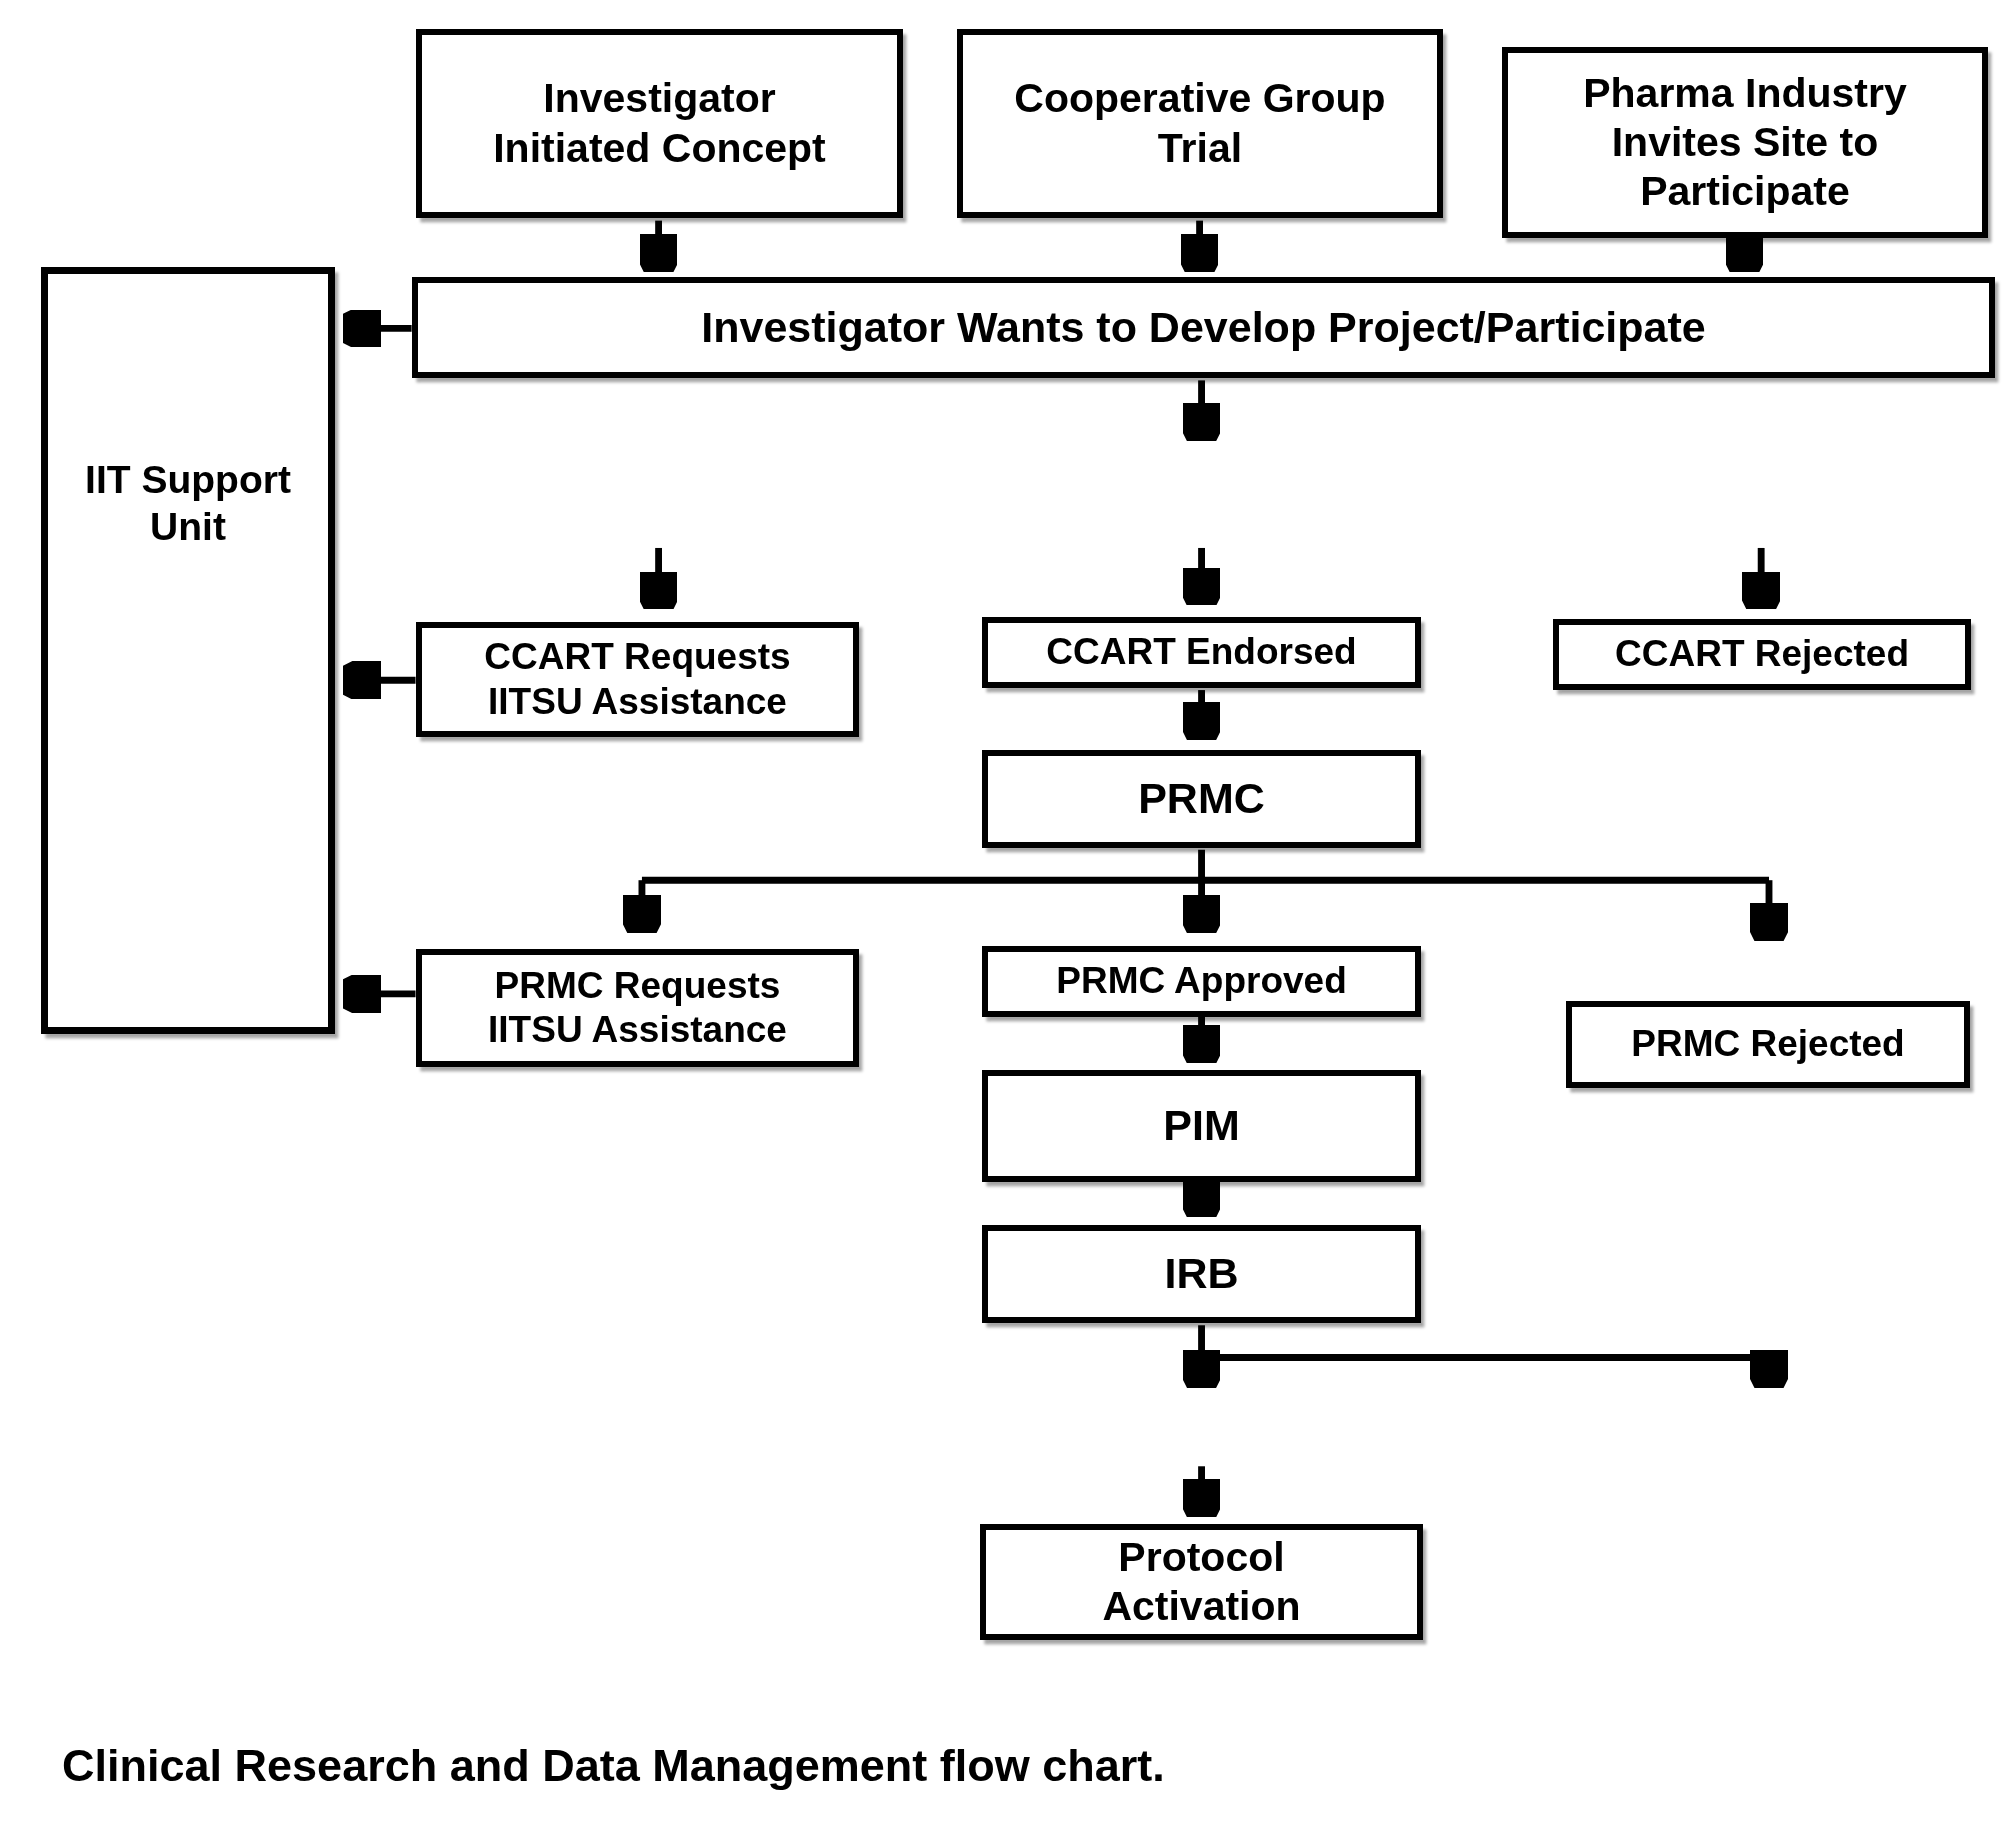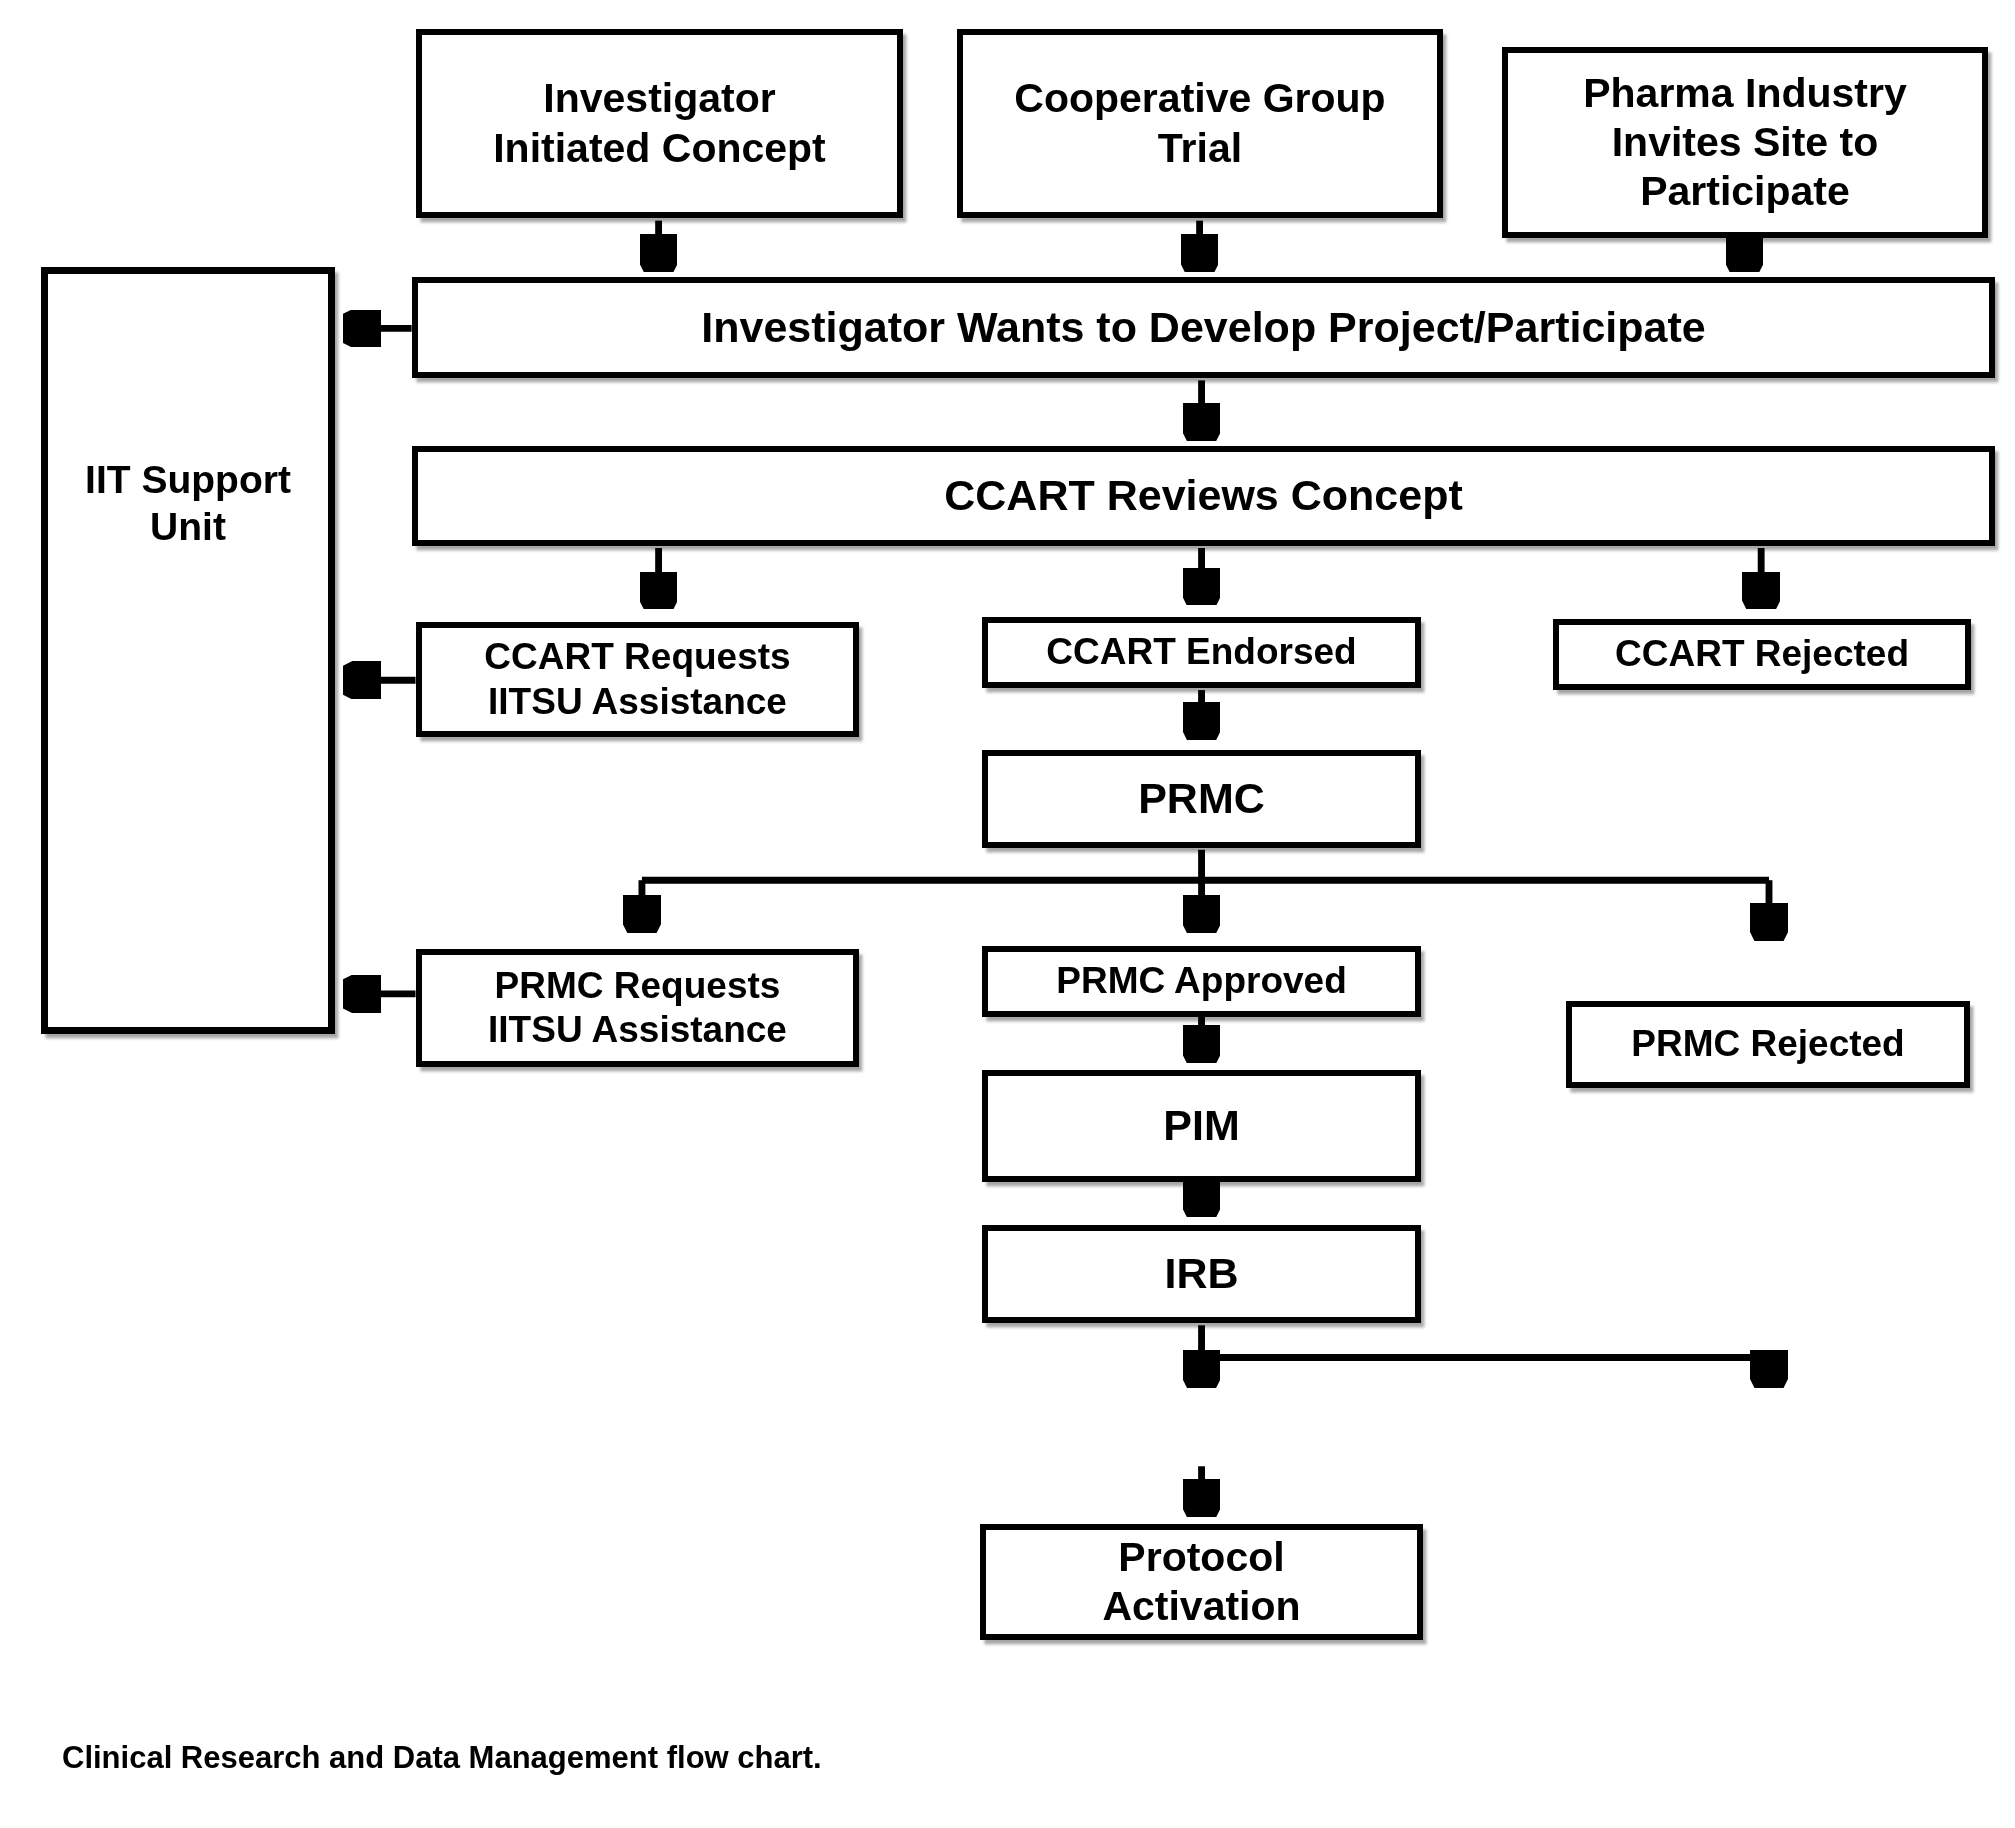--- a/index.html
+++ b/index.html
@@ -34,21 +34,21 @@
   .node.thick { border-width: 7.8px; }
   .lbl { white-space: pre-line; line-height: 1.2; }
   .fs38 { font-size: 37px; }
   .fs40 { font-size: 39px; }
   .fs42 { font-size: 41px; }
   .fs44 { font-size: 43px; }
   .caption {
     position: absolute;
     left: 62px;
     top: 1740px;
-    font-size: 31px;
+    font-size: 45px;
     font-weight: bold;
     white-space: nowrap;
   }
 </style>
 </head>
 <body>
 
 <div class="canvas">
 
   <svg class="edges" viewBox="0 0 2056 1866" xmlns="http://www.w3.org/2000/svg" aria-hidden="true">
@@ -98,23 +98,20 @@
   <div class="node" style="left:1502px; top:29px; width:486px; height:191px;margin-top:18px;">
     <span class="lbl fs42">Pharma Industry
 Invites Site to
 Participate</span>
   </div>
 
   <div class="node" style="left:412px; top:277px; width:1583px; height:101px;">
     <span class="lbl fs44">Investigator Wants to Develop Project/Participate</span>
   </div>
 
-  <div class="node" style="left:412px; top:446px; width:1583px; height:100px;">
-    <span class="lbl fs44">CCART Reviews Concept</span>
-  </div>
 
   <div class="node" style="left:416px; top:622px; width:443px; height:115px;">
     <span class="lbl fs38">CCART Requests
 IITSU Assistance</span>
   </div>
 
   <div class="node" style="left:982px; top:617px; width:439px; height:71px;">
     <span class="lbl fs38">CCART Endorsed</span>
   </div>
 

